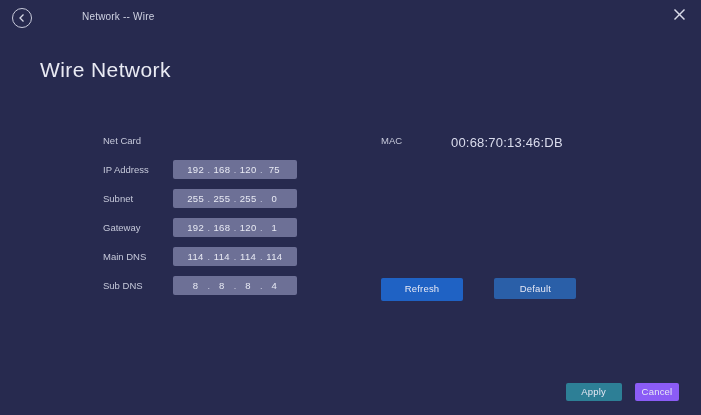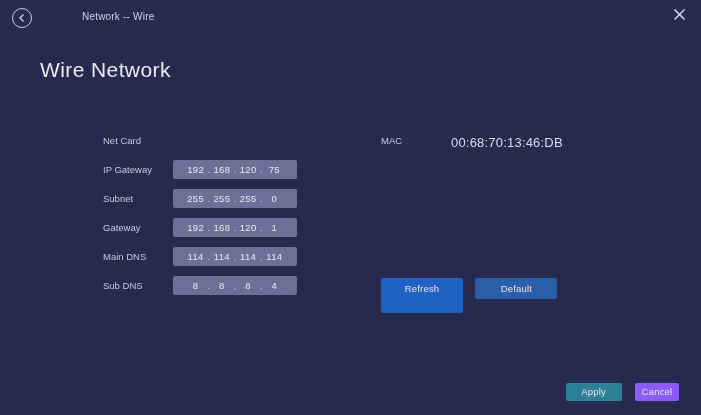--- a/index.html
+++ b/index.html
@@ -195,24 +195,24 @@
     text-align: center;
     font-size: 9.5px;
     color: #e6e8f5;
     border-radius: 2px;
     cursor: pointer;
     box-sizing: border-box;
     letter-spacing: .2px;
   }
   .btn-refresh {
     width: 82px;
-    height: 35px;
+    height: 23px;
     line-height: 21px;
     background: #1f62c4;
-    margin-right: 8px;
+    margin-right: 27px;
   }
   .btn-default {
     width: 82px;
     height: 21px;
     line-height: 21px;
     background: #2a5fa8;
   }
 
   
   .bottom-buttons {
@@ -258,21 +258,21 @@
 
 <div class="page-title">Wire Network</div>
 
 <div class="form-left">
 
   <div class="row">
     <div class="row-label">Net Card</div>
   </div>
 
   <div class="row">
-    <div class="row-label">IP Gateway</div>
+    <div class="row-label">IP Address</div>
     <div class="field">
       <div class="ip-field">
         <span class="ip-octet">192</span>
         <span class="ip-dot">.</span>
         <span class="ip-octet">168</span>
         <span class="ip-dot">.</span>
         <span class="ip-octet">120</span>
         <span class="ip-dot">.</span>
         <span class="ip-octet">75</span>
       </div>

